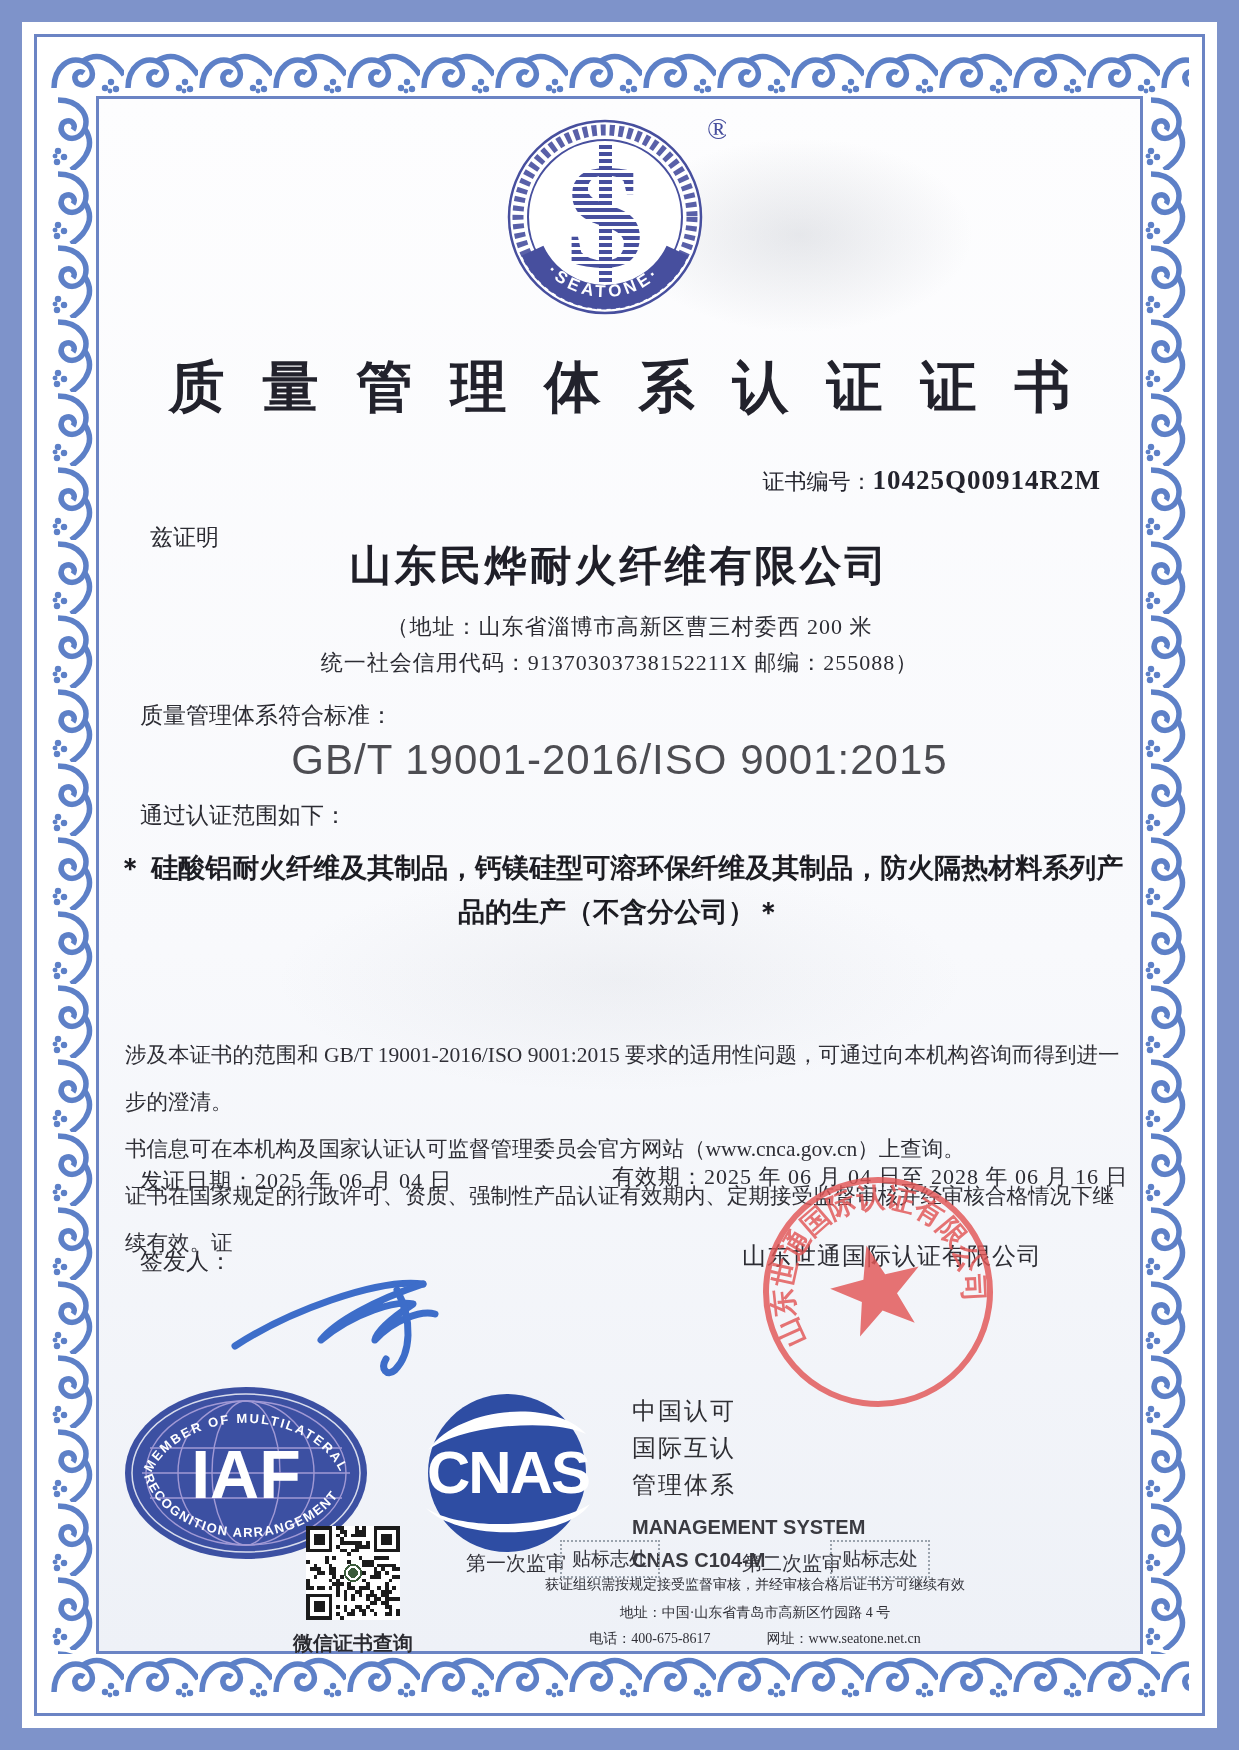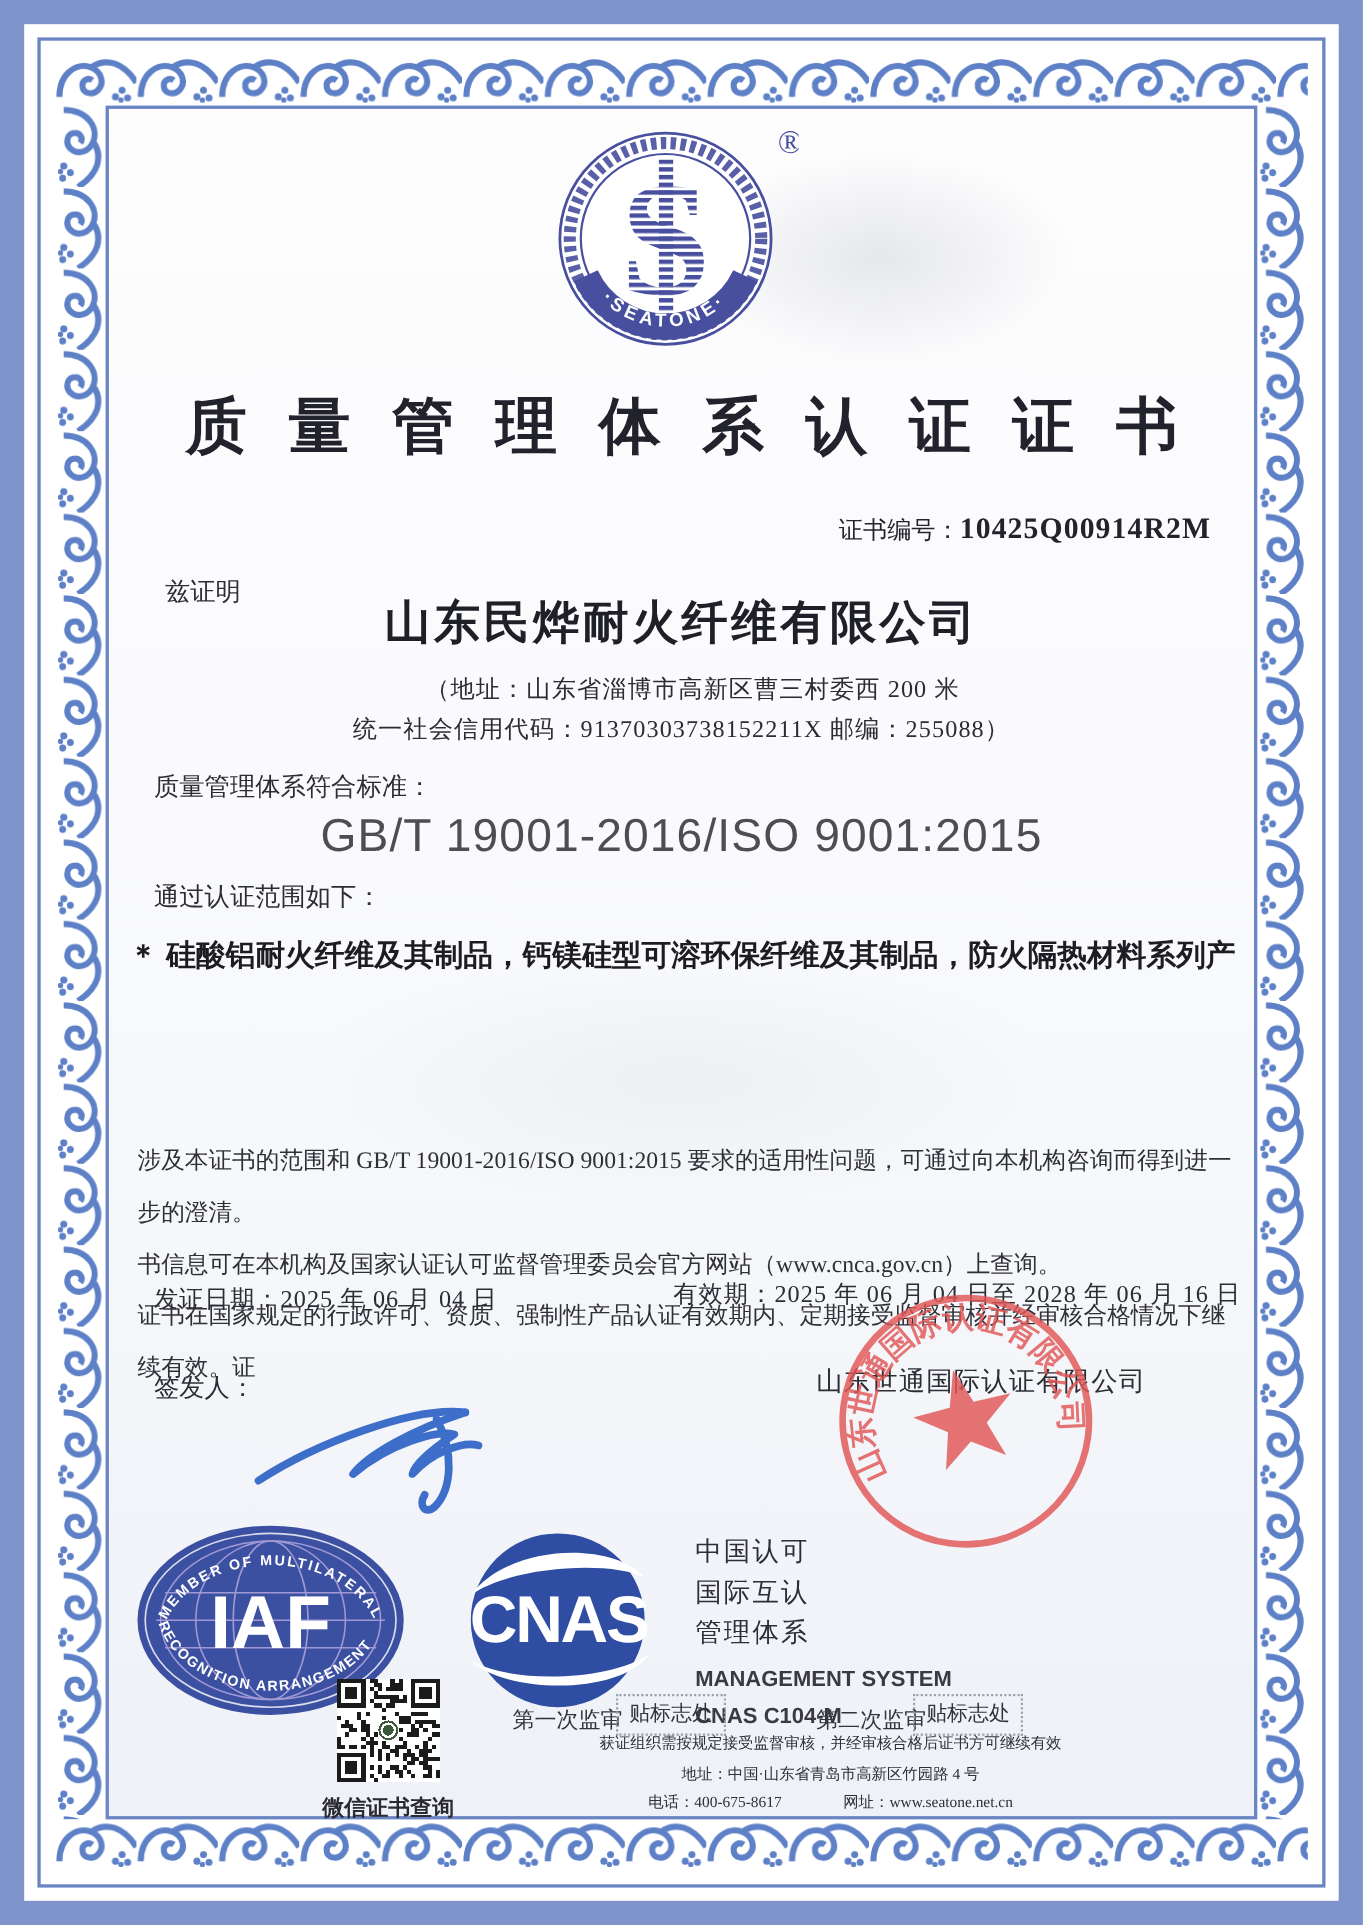--- a/index.html
+++ b/index.html
@@ -154,20 +154,21 @@
     <div class="lbl" style="left:150px;top:522px;">兹证明</div>
     <div class="company">山东民烨耐火纤维有限公司</div>
     <div class="centerline" style="top:612px;padding-left:10px;">（地址：山东省淄博市高新区曹三村委西 200 米</div>
     <div class="centerline" style="top:648px;">统一社会信用代码：91370303738152211X 邮编：255088）</div>
 
     <div class="lbl" style="left:140px;top:700px;">质量管理体系符合标准：</div>
     <div class="standard">GB/T 19001-2016/ISO 9001:2015</div>
     <div class="lbl" style="left:140px;top:800px;">通过认证范围如下：</div>
     <div class="scope">
       <div>＊ 硅酸铝耐火纤维及其制品，钙镁硅型可溶环保纤维及其制品，防火隔热材料系列产</div>
+      <div>品的生产（不含分公司）＊</div>
     </div>
 
     <div class="notice">
       <div>涉及本证书的范围和 GB/T 19001-2016/ISO 9001:2015 要求的适用性问题，可通过向本机构咨询而得到进一步的澄清。</div>
       <div>书信息可在本机构及国家认证认可监督管理委员会官方网站（www.cnca.gov.cn）上查询。</div>
       <div>证书在国家规定的行政许可、资质、强制性产品认证有效期内、定期接受监督审核并经审核合格情况下继续有效。证</div>
     </div>
 
     <div class="dateline" style="left:140px;top:1166px;">发证日期：2025 年 06 月 04 日</div>
     <div class="dateline" style="left:612px;top:1162px;">有效期：2025 年 06 月 04 日至 2028 年 06 月 16 日</div>

